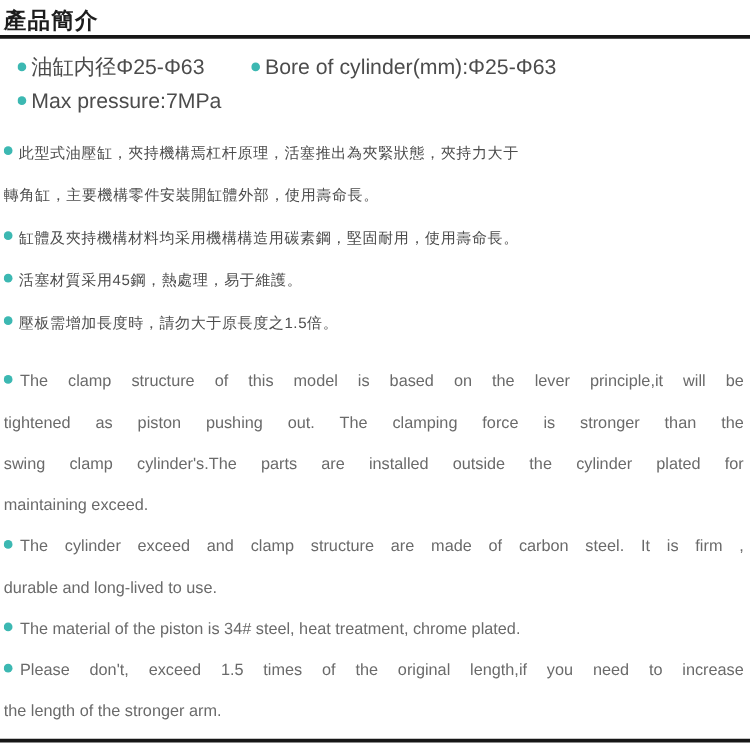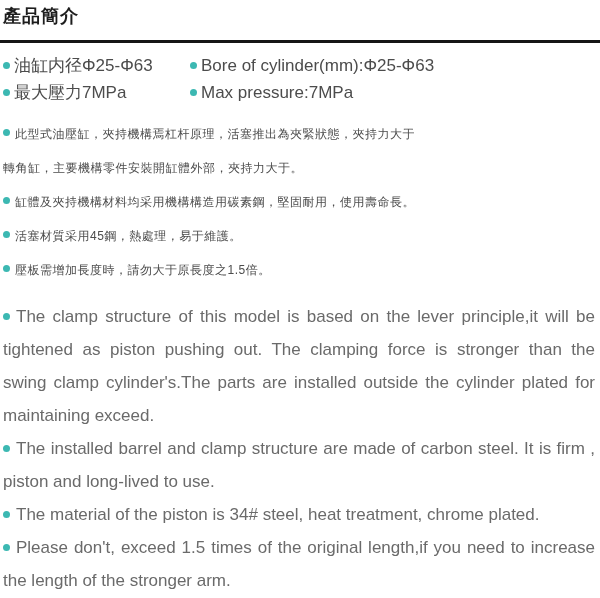--- a/index.html
+++ b/index.html
@@ -7,54 +7,54 @@
   body {
     width: 600px; height: 598px;
     background: #ffffff;
     font-family: "Liberation Sans", "DejaVu Sans", sans-serif;
     overflow: hidden;
   }
   .page { position: relative; width: 600px; height: 598px; }
 
   .title {
     margin: 0; padding: 5px 0 0 3px;
-    height: 40px;
+    height: 28px;
     font-size: 18px; line-height: 23px;
     font-weight: 700; letter-spacing: 1px;
     color: var(--title, #1d1d1d);
   }
   .rule { width: 600px; background: var(--rule, #161616); }
   .rule.top { height: 3px; }
   .rule.bottom { height: 3px; margin-top: 6px; }
 
   .bullet {
     display: inline-block; width: 7px; height: 7px;
     border-radius: 50%; background: var(--accent, #3cb8b2);
     margin-right: 5px; vertical-align: 2px;
     flex: none;
   }
 
-  .specs { margin-top: 9px; padding-left: 3px; }
+  .specs { margin-top: 9px; padding-left: 14px; }
   .spec-row { display: grid; grid-template-columns: 187px 1fr; height: 27px; align-items: center; }
   .spec-cell { font-size: 17px; color: var(--text_zh, #4c4c4c); white-space: nowrap; overflow: hidden; }
   .spec-cell .bullet { margin-right: 4px; }
 
   .zh-block { margin-top: 11px; padding-left: 3px; }
   .line { overflow: hidden; }
   .line.zh {
     height: 34px; line-height: 34px;
     font-size: 12px; letter-spacing: 0.5px;
     color: var(--text_zh, #4c4c4c);
     white-space: nowrap;
   }
 
   .en-block { margin-top: 13px; padding: 0 5px 0 3px; }
   .line.en {
     height: 33px; line-height: 33px;
-    font-size: 17px;
+    font-size: 13px;
     color: var(--text_en, #6a6a6a);
     white-space: nowrap;
   }
   .line.en .bullet { margin-right: 6px; }
   .line.en.justified {
     white-space: normal;
     text-align: justify;
     text-align-last: justify;
   }
 </style>
@@ -67,51 +67,50 @@
   <div class="rule top"></div>
 
   <div class="specs">
 
       <div class="spec-row">
         <div class="spec-cell"><span class="bullet"></span><span>油缸内径Φ25-Φ63</span></div>
         <div class="spec-cell"><span class="bullet"></span><span>Bore of cylinder(mm):Φ25-Φ63</span></div>
       </div>
 
       <div class="spec-row">
-        <div class="spec-cell"><span class="bullet"></span><span>最大壓力7MPa</span></div>
         <div class="spec-cell"><span class="bullet"></span><span>Max pressure:7MPa</span></div>
       </div>
     </div>
 
   <div class="zh-block">
 
       <div class="line zh"><span class="bullet"></span><span>此型式油壓缸，夾持機構焉杠杆原理，活塞推出為夾緊狀態，夾持力大于</span></div>
 
-      <div class="line zh"><span>轉角缸，主要機構零件安裝開缸體外部，夾持力大于。</span></div>
+      <div class="line zh"><span>轉角缸，主要機構零件安裝開缸體外部，使用壽命長。</span></div>
 
       <div class="line zh"><span class="bullet"></span><span>缸體及夾持機構材料均采用機構構造用碳素鋼，堅固耐用，使用壽命長。</span></div>
 
       <div class="line zh"><span class="bullet"></span><span>活塞材質采用45鋼，熱處理，易于維護。</span></div>
 
       <div class="line zh"><span class="bullet"></span><span>壓板需增加長度時，請勿大于原長度之1.5倍。</span></div>
     </div>
 
   <div class="en-block">
 
       <div class="line en justified"><span class="bullet"></span><span>The clamp structure of this model is based on the lever principle,it will be</span></div>
 
       <div class="line en justified"><span>tightened as piston pushing out. The clamping force is stronger than the</span></div>
 
       <div class="line en justified"><span>swing clamp cylinder's.The parts are installed outside the cylinder plated for</span></div>
 
       <div class="line en"><span>maintaining exceed.</span></div>
 
-      <div class="line en justified"><span class="bullet"></span><span>The installed barrel and clamp structure are made of carbon steel. It is firm ,</span></div>
+      <div class="line en justified"><span class="bullet"></span><span>The cylinder exceed and clamp structure are made of carbon steel. It is firm ,</span></div>
 
-      <div class="line en"><span>piston and long-lived to use.</span></div>
+      <div class="line en"><span>durable and long-lived to use.</span></div>
 
       <div class="line en"><span class="bullet"></span><span>The material of the piston is 34# steel, heat treatment, chrome plated.</span></div>
 
       <div class="line en justified"><span class="bullet"></span><span>Please don't, exceed 1.5 times of the original length,if you need to increase</span></div>
 
       <div class="line en"><span>the length of the stronger arm.</span></div>
     </div>
 
   <div class="rule bottom"></div>
 

